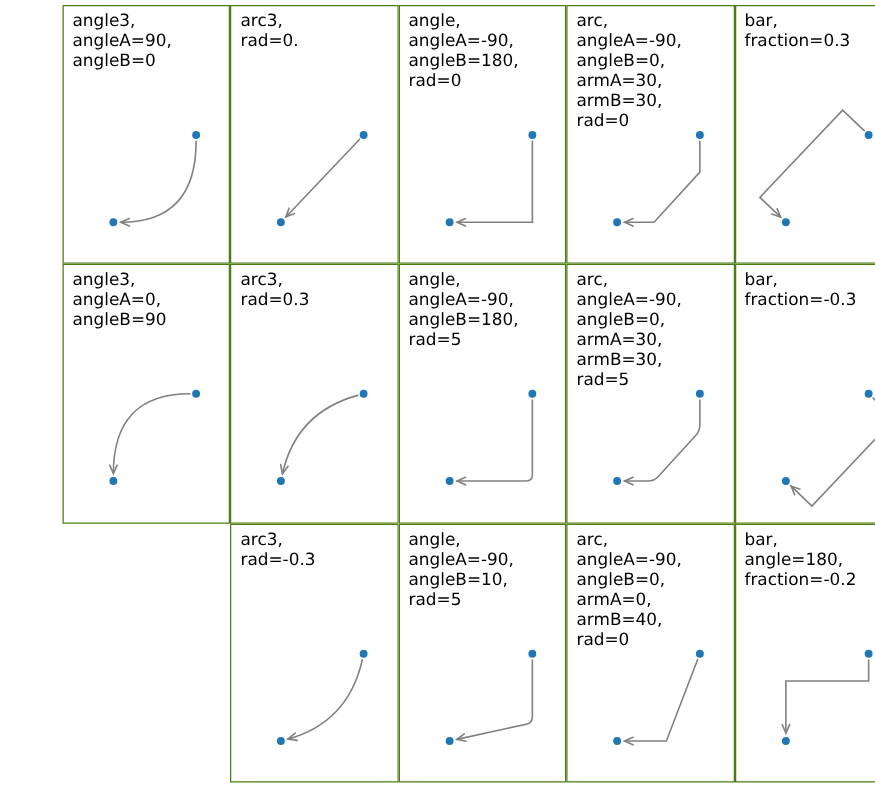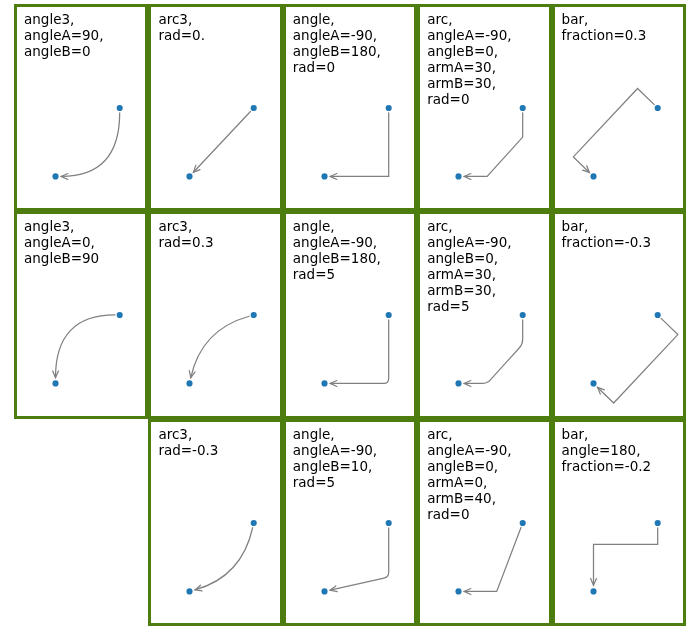--- a/index.html
+++ b/index.html
@@ -11,22 +11,23 @@
   }
   .figure {
     position: relative;
     width: 700px; height: 630px;
     background: #ffffff;
   }
   .cell {
     position: absolute;
     width: 134.4px; height: 207.4px;
     box-sizing: border-box;
-    border: 3px solid #4d7c0f;
+    border: 1px solid #4d7c0f;
     background: #ffffff;
+    margin-left: 36px;
   }
   .cell .label {
     position: absolute;
     left: 7px; top: 4px; right: 2px;
     font-size: 13.5px;
     line-height: 16px;
     color: #000000;
     white-space: pre-line;
     z-index: 2;
   }

